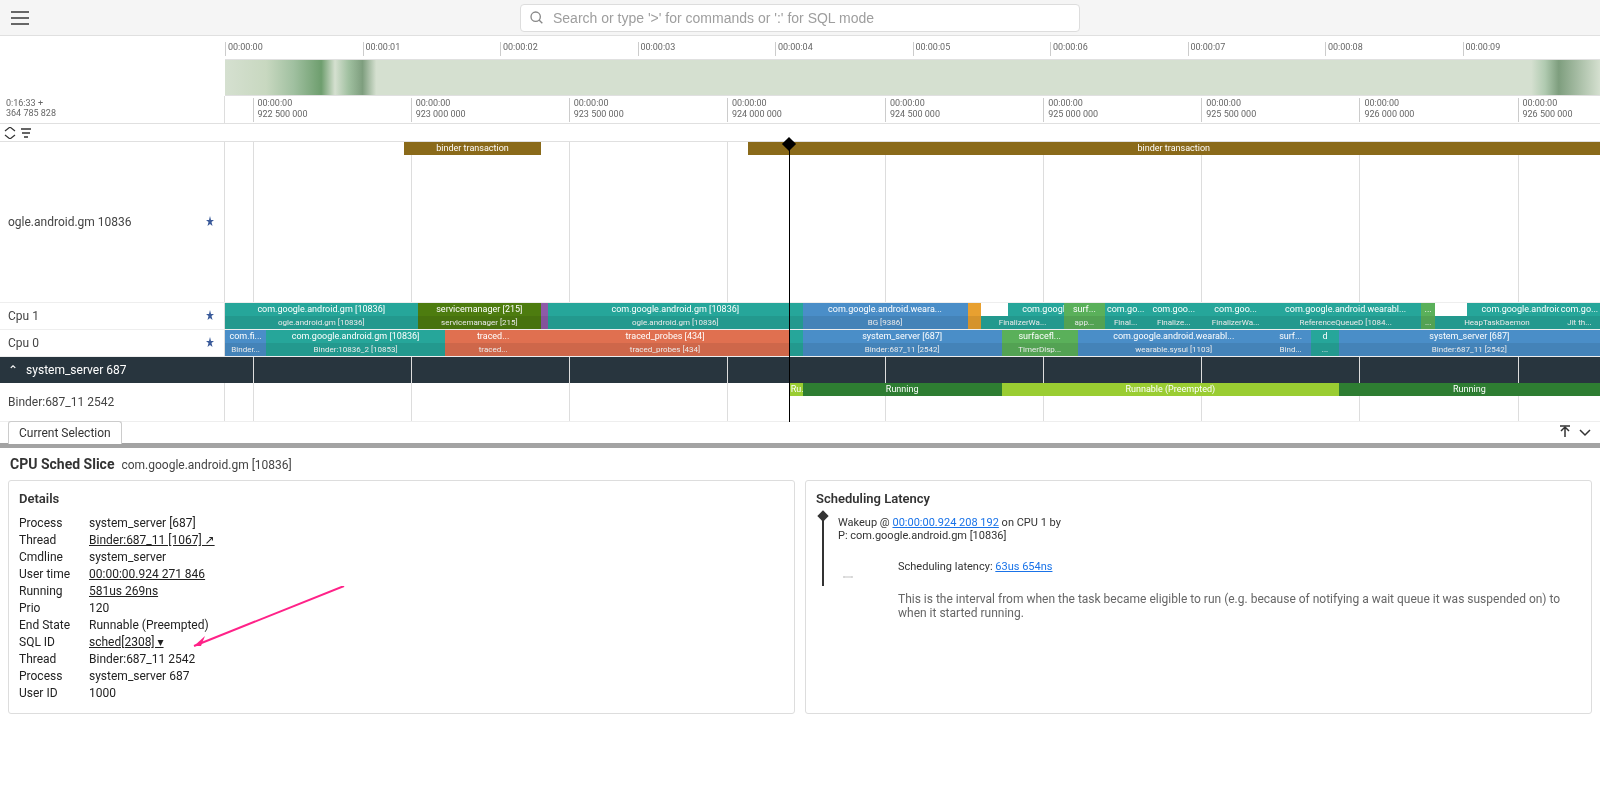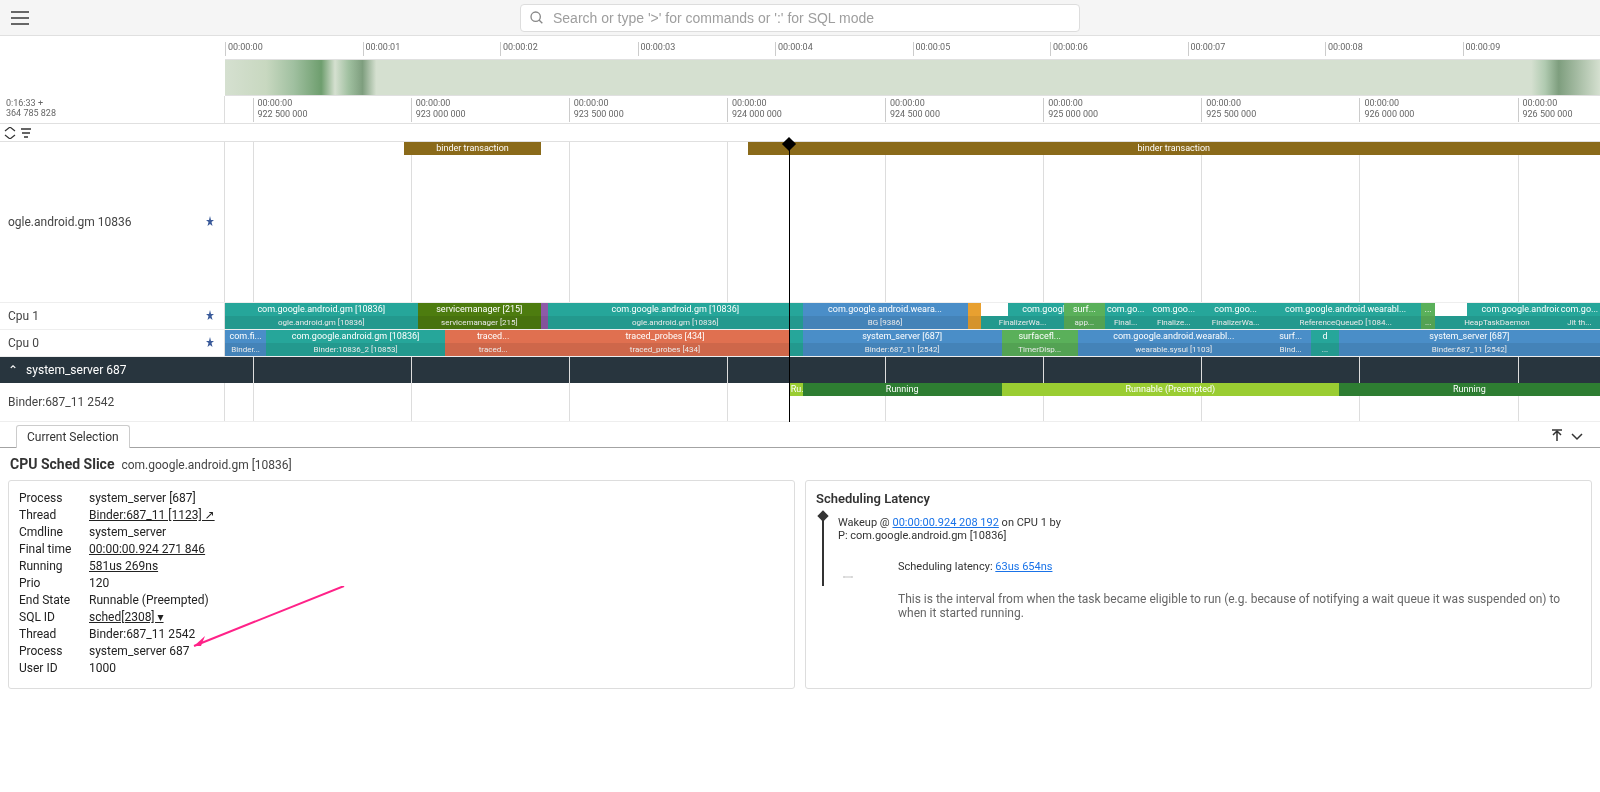--- a/index.html
+++ b/index.html
@@ -43,21 +43,21 @@
 .slice2 { top:13px; font-size:8px; line-height:13px;}
 .tall-track .track-body { height: 160px; }
 .tall-track .slice.binder { top:0; height:13px; background:#8a6a1a;}
 
 
 .c-teal{background:#26a69a}.c-olive{background:#4d7c0f}.c-purple{background:#8e5aa8}.c-blue{background:#4a8ec8}.c-orange{background:#e8a030}.c-green2{background:#5ab05a}.c-red{background:#e07050}.c-brown{background:#8a6a1a}.c-lime{background:#9acd32}.c-dgreen{background:#2e7d32}
 
 
 .sys-header{background:#28353e;color:#fff;height:26px;display:flex;align-items:center;padding-left:8px;font-size:12px}
 .sys-header .chev{margin-right:8px}
-.tabs-row{height:26px;border-bottom:1px solid #a3a3a3;display:flex;align-items:flex-end;padding:0 16px;position:relative}
+.tabs-row{height:26px;border-bottom:5px solid #a3a3a3;display:flex;align-items:flex-end;padding:0 8px;position:relative}
 .tab{border:1px solid #ccc;border-bottom:none;border-radius:3px 3px 0 0;padding:4px 10px;font-size:12px;background:#fff;position:relative;top:1px}
 .tabs-right{margin-left:auto;display:flex;gap:6px;padding-bottom:4px}
 .tabs-right svg{width:14px;height:14px;color:#333}
 
 .detail-title{padding:8px 10px;font-size:14px}
 .detail-title .sub{font-size:12px;color:#444;font-weight:normal}
 
 .two-col{display:flex;gap:10px;padding:0 8px 8px}
 .card{border:1px solid #ddd;border-radius:3px;padding:10px;flex:1}
 .card h4{font-size:13px;font-weight:600;margin-bottom:10px}
@@ -266,34 +266,35 @@
       </svg>
   </div>
 </div>
 
 <div class="detail-title">
   <b>CPU Sched Slice</b> &nbsp;<span class="sub">com.google.android.gm [10836]</span>
 </div>
 
 <div class="two-col">
   <div class="card" style="position:relative">
+    <h4>Details</h4>
     <div class="kv">
         <div class="k">Process</div>
         <div class="v">system_server [687]</div>
       </div>
     <div class="kv">
         <div class="k">Thread</div>
-        <div class="v link">Binder:687_11 [1123] ↗</div>
+        <div class="v link">Binder:687_11 [1067] ↗</div>
       </div>
     <div class="kv">
         <div class="k">Cmdline</div>
         <div class="v">system_server</div>
       </div>
     <div class="kv">
-        <div class="k">Final time</div>
+        <div class="k">User time</div>
         <div class="v link">00:00:00.924 271 846</div>
       </div>
     <div class="kv">
         <div class="k">Running</div>
         <div class="v link">581us 269ns</div>
       </div>
     <div class="kv">
         <div class="k">Prio</div>
         <div class="v">120</div>
       </div>

